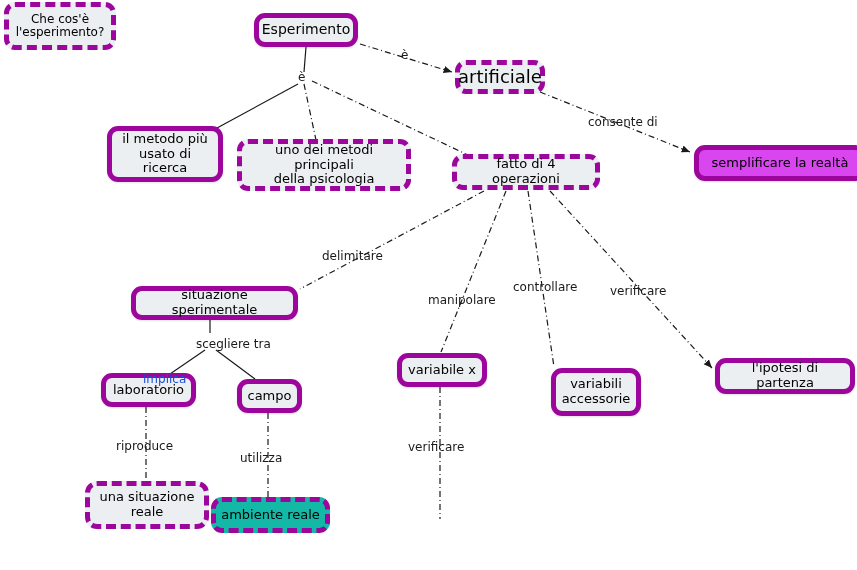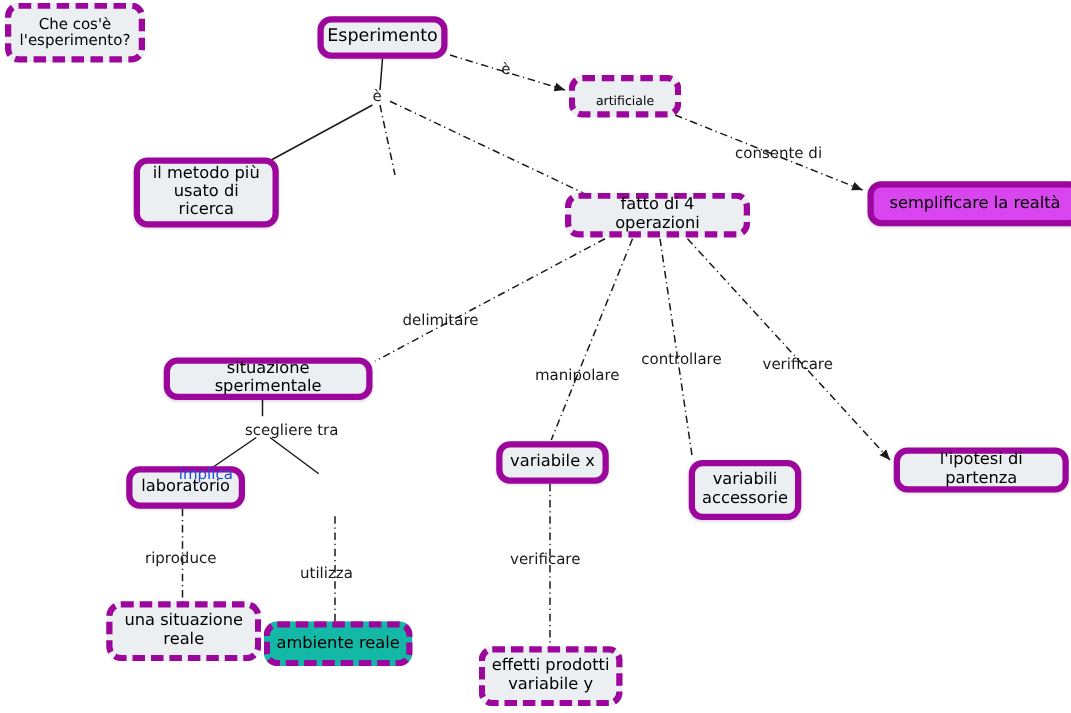--- a/index.html
+++ b/index.html
@@ -98,44 +98,45 @@
     <line x1="268" y1="413" x2="268" y2="498" stroke="#1a1a1a" stroke-width="1.2" stroke-dasharray="6 3 1 3"></line>
 
     <line x1="440" y1="387" x2="440" y2="519" stroke="#1a1a1a" stroke-width="1.2" stroke-dasharray="6 3 1 3"></line>
   </svg>
 
   <div class="node dashed" style="left: 4px; top: 2px; width: 112px; height: 48px; font-size: 12px; border-color: rgb(156, 6, 156); background: rgb(236, 239, 241);"><span>Che cos'è
 l'esperimento?</span></div>
 
   <div class="node solid" style="left: 254px; top: 13px; width: 104px; height: 34px; font-size: 14px; border-color: rgb(156, 6, 156); background: rgb(236, 239, 241);"><span>Esperimento</span></div>
 
-  <div class="node dashed" style="left: 455px; top: 60px; width: 90px; height: 34px; font-size: 10px; border-color: rgb(156, 6, 156); background: rgb(236, 239, 241); align-items: flex-end;"><span>artificiale</span></div>
+  <div class="node dashed" style="left: 455px; top: 60px; width: 90px; height: 34px; font-size: 18px; border-color: rgb(156, 6, 156); background: rgb(236, 239, 241); align-items: flex-end;"><span>artificiale</span></div>
 
   <div class="node solid" style="left: 107px; top: 126px; width: 116px; height: 56px; font-size: 13px; border-color: rgb(156, 6, 156); background: rgb(236, 239, 241);"><span>il metodo più
 usato di ricerca</span></div>
 
+  <div class="node dashed" style="left: 237px; top: 139px; width: 174px; height: 52px; font-size: 13px; border-color: rgb(156, 6, 156); background: rgb(236, 239, 241);"><span>uno dei metodi principali
+della psicologia</span></div>
 
   <div class="node dashed" style="left: 452px; top: 154px; width: 148px; height: 36px; font-size: 13px; border-color: rgb(156, 6, 156); background: rgb(236, 239, 241);"><span>fatto di 4 operazioni</span></div>
 
   <div class="node solid" style="left: 694px; top: 145px; width: 172px; height: 36px; font-size: 13px; border-color: rgb(156, 6, 156); background: #d946ef;"><span>semplificare la realtà</span></div>
 
   <div class="node solid" style="left: 131px; top: 286px; width: 167px; height: 34px; font-size: 13px; border-color: rgb(156, 6, 156); background: rgb(236, 239, 241);"><span>situazione sperimentale</span></div>
 
   <div class="node solid" style="left: 101px; top: 373px; width: 95px; height: 34px; font-size: 13px; border-color: rgb(156, 6, 156); background: rgb(236, 239, 241);"><span>laboratorio</span></div>
 
+  <div class="node solid" style="left: 237px; top: 379px; width: 65px; height: 34px; font-size: 13px; border-color: rgb(156, 6, 156); background: rgb(236, 239, 241);"><span>campo</span></div>
 
   <div class="node dashed" style="left: 85px; top: 481px; width: 124px; height: 48px; font-size: 13px; border-color: rgb(156, 6, 156); background: rgb(236, 239, 241); border-radius: 12px;"><span>una situazione
 reale</span></div>
 
   <div class="node dashed" style="left: 211px; top: 497px; width: 119px; height: 36px; font-size: 13px; border-color: rgb(156, 6, 156); background: #14b8a6;"><span>ambiente reale</span></div>
 
   <div class="node solid" style="left: 397px; top: 353px; width: 90px; height: 34px; font-size: 13px; border-color: rgb(156, 6, 156); background: rgb(236, 239, 241);"><span>variabile x</span></div>
 
-  <div class="node dashed" style="left: 383px; top: 517px; width: 115px; height: 48px; font-size: 13px; border-color: rgb(156, 6, 156); background: rgb(236, 239, 241);"><span>effetti prodotti
-variabile y</span></div>
 
   <div class="node solid" style="left: 551px; top: 368px; width: 90px; height: 48px; font-size: 13px; border-color: rgb(156, 6, 156); background: rgb(236, 239, 241);"><span>variabili
 accessorie</span></div>
 
   <div class="node solid" style="left: 715px; top: 358px; width: 140px; height: 36px; font-size: 13px; border-color: rgb(156, 6, 156); background: rgb(236, 239, 241);"><span>l'ipotesi di partenza</span></div>
 
   <div class="edge-label" style="left: 401px; top: 49px; font-size: 12px; color: rgb(26, 26, 26);"><span>è</span></div>
   <div class="edge-label" style="left: 298px; top: 71px; font-size: 12px; color: rgb(26, 26, 26);"><span>è</span></div>
   <div class="edge-label" style="left: 588px; top: 116px; font-size: 12px; color: rgb(26, 26, 26);"><span>consente di</span></div>
   <div class="edge-label" style="left: 322px; top: 250px; font-size: 12px; color: rgb(26, 26, 26);"><span>delimitare</span></div>

